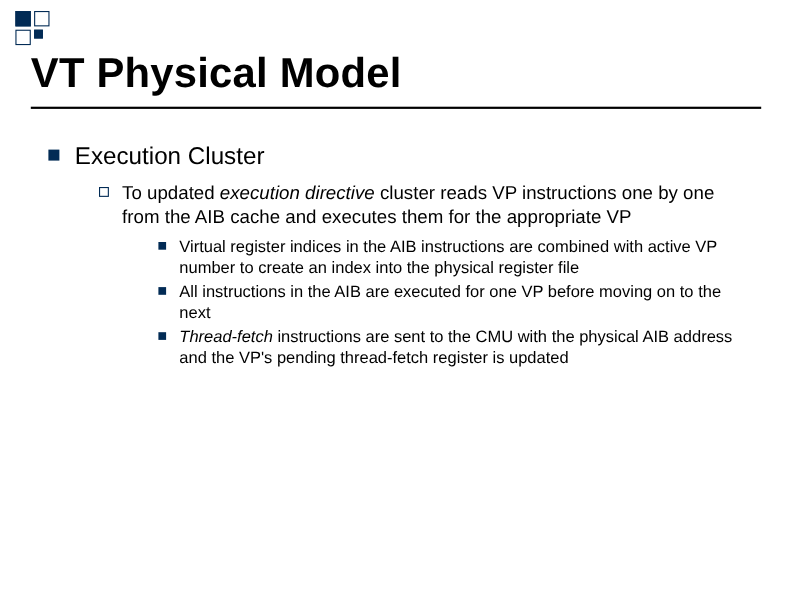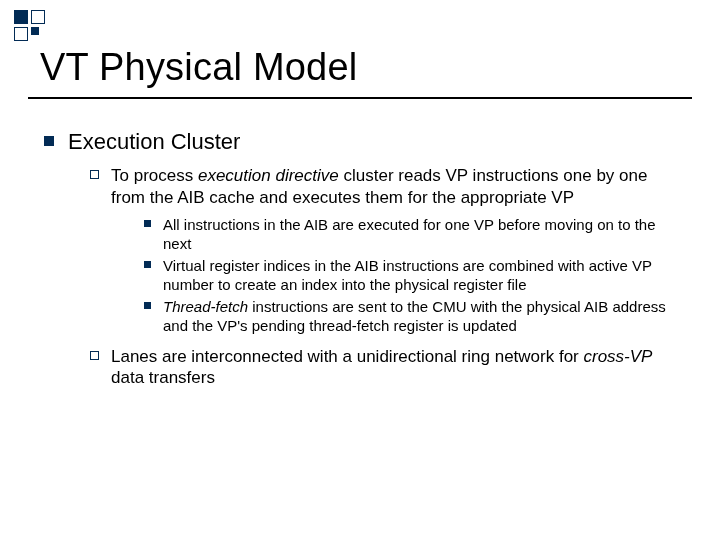--- a/index.html
+++ b/index.html
@@ -21,22 +21,22 @@
   }
   .corner-deco .sq {
     border: 1px solid #022b55;
   }
   .sq.big { width: 14px; height: 14px; background: #022b55; }
   .sq.top-right { width: 14px; height: 14px; background: #ffffff; position: absolute; left: 17px; top: 0; }
   .sq.bot-left { width: 14px; height: 14px; background: #ffffff; position: absolute; left: 0; top: 17px; }
   .sq.tiny { width: 8px; height: 8px; background: #022b55; position: absolute; left: 17px; top: 17px; }
   .title {
     font-size: 38px;
-    font-weight: normal;
-    padding: 46px 0 8px 40px;
+    font-weight: bold;
+    padding: 46px 0 8px 28px;
     letter-spacing: 0.2px;
   }
   .rule {
     border: none;
     border-top: 2px solid #000000;
     margin: 0 28px 0 28px;
   }
   .content {
     padding: 30px 40px 0 44px;
   }
@@ -67,41 +67,35 @@
 <div class="content">
 
   <div class="lvl1">
     <div class="bullet"></div>
     <div class="text">Execution Cluster</div>
   </div>
 
   <div class="lvl2">
     <div class="bullet"></div>
     <div class="text">
-      <span>To process </span><em class="ital">execution directive</em><span> cluster reads VP instructions one by one from the AIB cache and executes them for the appropriate VP</span>
+      <span>To updated </span><em class="ital">execution directive</em><span> cluster reads VP instructions one by one from the AIB cache and executes them for the appropriate VP</span>
     </div>
+  </div>
+
+  <div class="lvl3">
+    <div class="bullet"></div>
+    <div class="text">Virtual register indices in the AIB instructions are combined with active VP number to create an index into the physical register file</div>
   </div>
 
   <div class="lvl3">
     <div class="bullet"></div>
     <div class="text">All instructions in the AIB are executed for one VP before moving on to the next</div>
   </div>
 
   <div class="lvl3">
     <div class="bullet"></div>
-    <div class="text">Virtual register indices in the AIB instructions are combined with active VP number to create an index into the physical register file</div>
-  </div>
-
-  <div class="lvl3">
-    <div class="bullet"></div>
     <div class="text">
       <em class="ital">Thread-fetch</em><span> instructions are sent to the CMU with the physical AIB address and the VP's pending thread-fetch register is updated</span>
     </div>
   </div>
 
-  <div class="lvl2" style="margin-top:10px;">
-    <div class="bullet"></div>
-    <div class="text">
-      <span>Lanes are interconnected with a unidirectional ring network for </span><em class="ital">cross-VP</em><span> data transfers</span>
-    </div>
-  </div>
 
 </div>
 
 </body></html>

